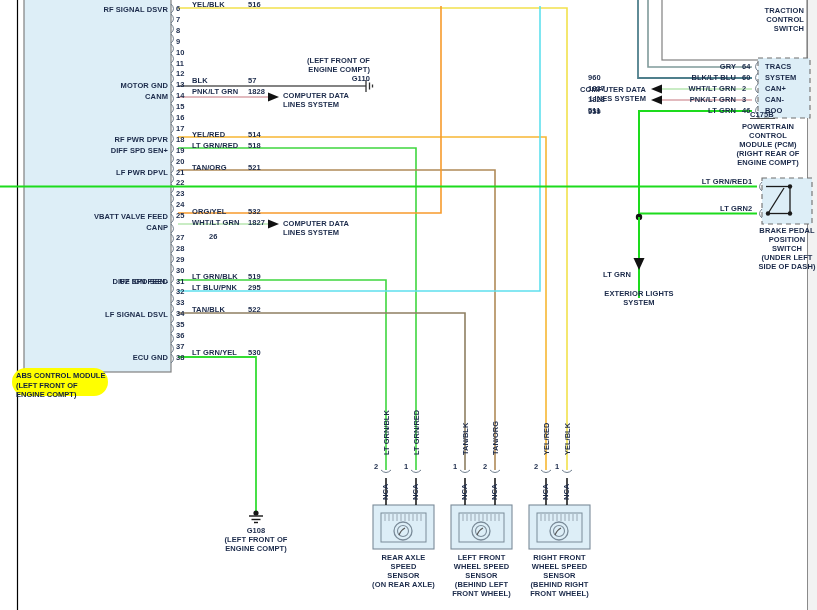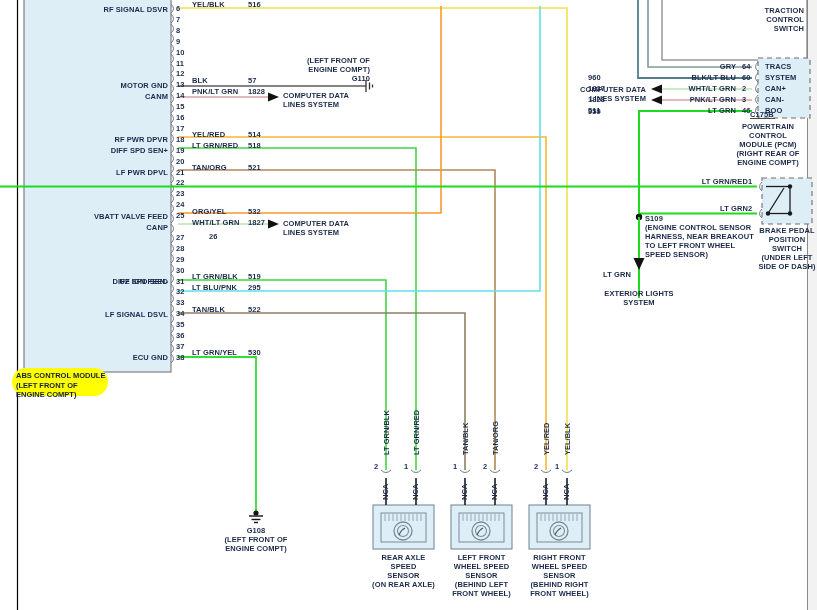--- a/index.html
+++ b/index.html
@@ -393,21 +393,20 @@
 
   <div class="lbl r" style="left:580px;top:85px;width:66px;"><span>COMPUTER DATA</span><br><span>LINES SYSTEM</span></div>
 
   <div class="lbl r" style="left:640px;top:177px;width:108px;">LT GRN/RED</div>
   <div class="pinnum" style="left:748px;top:177px;">1</div>
   <div class="lbl r" style="left:640px;top:204px;width:108px;">LT GRN</div>
   <div class="pinnum" style="left:748px;top:204px;">2</div>
 
   <div class="lbl c" style="left:739px;top:226px;width:96px;"><span>BRAKE PEDAL</span><br><span>POSITION</span><br><span>SWITCH</span><br><span>(UNDER LEFT</span><br><span>SIDE OF DASH)</span></div>
 
-  <div class="lbl" style="left:645px;top:214px;"><span>S109</span><br><span>(ENGINE CONTROL SENSOR</span><br><span>HARNESS, NEAR BREAKOUT</span><br><span>TO LEFT FRONT WHEEL</span><br><span>SPEED SENSOR)</span></div>
 
   <div class="lbl r" style="left:551px;top:270px;width:80px;">LT GRN</div>
   <div class="lbl c" style="left:585px;top:289px;width:108px;"><span>EXTERIOR LIGHTS</span><br><span>SYSTEM</span></div>
 
   <div id="sensorlabels">
       <div class="vrot" style="left: 382px; top: 455px;">LT GRN/BLK</div>
       <div class="pinnum" style="left: 374px; top: 462px;">2</div>
       <div class="vrot" style="left: 381px; top: 500px;">NCA</div>
       <div class="vrot" style="left: 412px; top: 455px;">LT GRN/RED</div>
       <div class="pinnum" style="left: 404px; top: 462px;">1</div>

